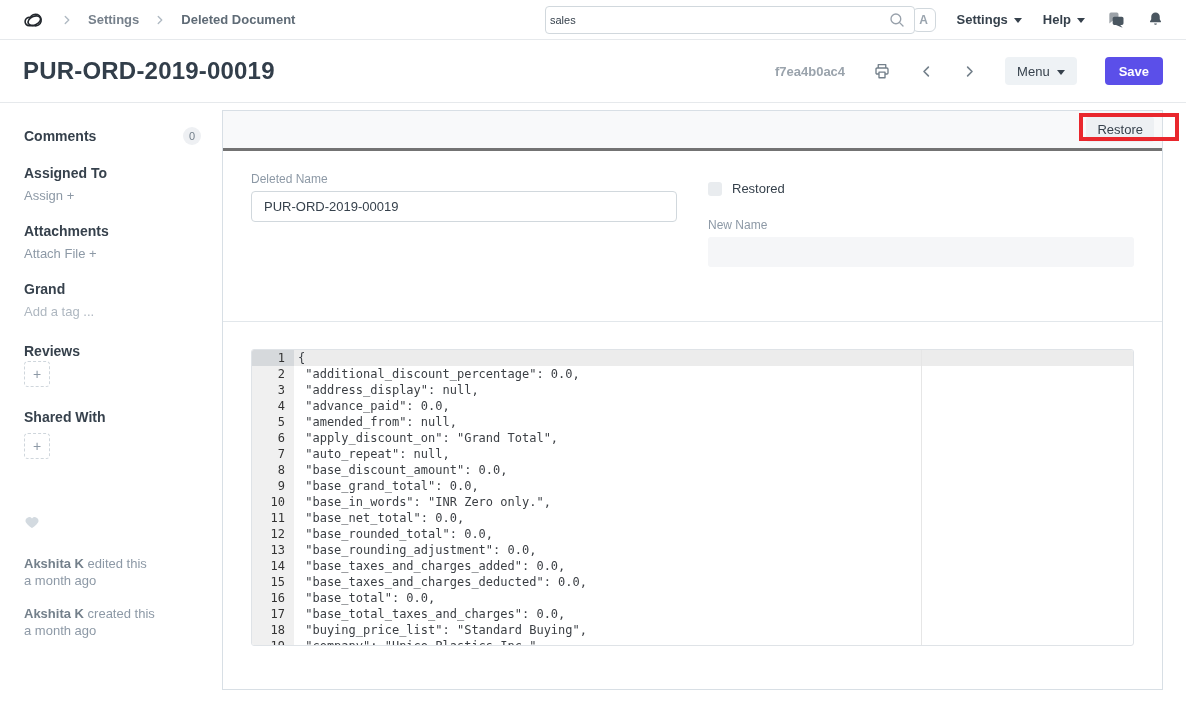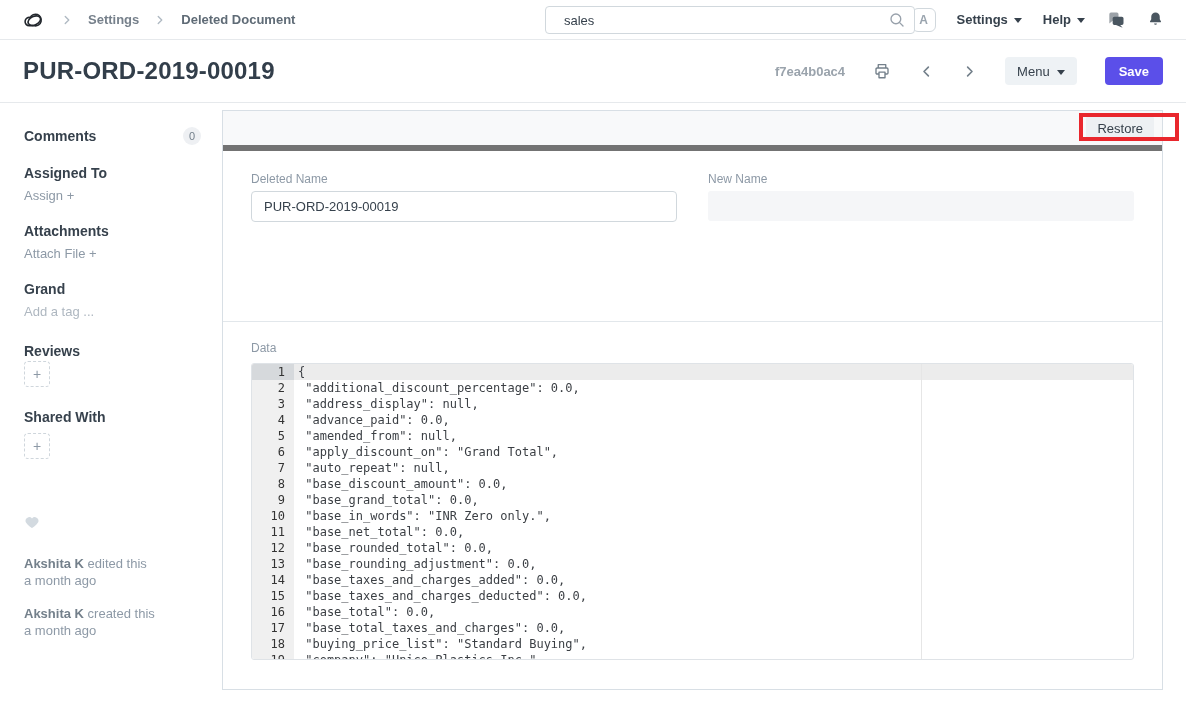--- a/index.html
+++ b/index.html
@@ -8,21 +8,21 @@
 
   
   .navbar { height:40px; border-bottom:1px solid #e6e9ec; display:flex; align-items:center;
             position:relative; padding:0 22px; background:#fff; }
   .nav-left { display:flex; align-items:center; gap:8px; }
   .crumb { font-size:13px; font-weight:600; color:#76808b; text-decoration:none; }
   .crumb.current { color:#5f6b76; }
   .crumb-sep { display:flex; align-items:center; margin:0 6px; }
   .nav-search { position:absolute; left:545px; top:6px; width:370px; height:28px; }
   .nav-search input { width:100%; height:100%; border:1px solid #d1d8dd; border-radius:4px;
-            padding:0 34px 0 18px; font-size:13px; color:#36414c; outline:none;
+            padding:0 34px 0 4px; font-size:11px; color:#36414c; outline:none;
             font-family:"Liberation Sans", sans-serif; }
   .nav-search .search-glyph { position:absolute; right:9px; top:5px; }
   .nav-right { margin-left:auto; display:flex; align-items:center; gap:21px; }
   .avatar { width:24px; height:24px; border:1px solid #d1d8dd; border-radius:6px;
             font-size:12px; font-weight:700; color:#9aa4ae; display:flex;
             align-items:center; justify-content:center; background:#fff; }
   .nav-dd { display:flex; align-items:center; gap:6px; font-size:13px; font-weight:600;
             color:#36414c; cursor:pointer; }
   .caret { width:0; height:0; border-left:4px solid transparent; border-right:4px solid transparent;
            border-top:5px solid #36414c; margin-top:2px; }
@@ -52,21 +52,21 @@
   .plus-box { width:26px; height:26px; border:1px dashed #cfd6dc; border-radius:4px; color:#8d99a6;
               font-size:14px; display:flex; align-items:center; justify-content:center;
               cursor:pointer; margin:2px 0 22px 0; }
   .liked-by { margin:55px 0 21px 0; }
   .hist { font-size:13px; color:#8d99a6; line-height:17px; margin-bottom:16px; }
   .hist b { color:#74808b; }
 
   
   .card { position:absolute; left:222px; top:7px; width:941px; height:580px;
           border:1px solid #d8dfe5; background:#fff; }
-  .card-toolbar { height:40px; background:#f8f9fa; border-bottom:6px solid #737373;
+  .card-toolbar { height:40px; background:#f8f9fa; border-bottom:3px solid #737373;
                   display:flex; align-items:center; justify-content:flex-end; padding-right:8px;
                   position:relative; }
   .btn-restore { background:#edf0f3; color:#36414c; height:25px; padding:0 11px; border-radius:3px;
                  font-size:13px; border:none; cursor:pointer; font-family:"Liberation Sans", sans-serif; }
   .annotation { position:absolute; top:2px; right:-17px; width:100px; height:28px;
                 border:4px solid #e9272d; pointer-events:none; }
   .form-section { padding:21px 28px 0; }
   .section-1 { height:171px; border-bottom:1px solid #e2e7eb; display:flex; gap:31px; }
   .fcol { width:426px; }
   .flabel { font-size:12px; color:#8d99a6; margin-bottom:5px; display:block; }
@@ -233,27 +233,30 @@
       </div>
 
       <div class="form-section section-1">
         <div class="fcol">
           <div class="field">
             <label class="flabel">Deleted Name</label>
             <input class="finput" value="PUR-ORD-2019-00019" style="">
           </div>
         </div>
         <div class="fcol">
+          <div class="check-row">
+            <span class="checkbox"></span>
+            <span class="check-label">Restored</span>
+          </div>
           <label class="flabel">New Name</label>
           <div class="finput-disabled"></div>
         </div>
       </div>
 
       <div class="section-2">
-        <label class="flabel">Data</label>
         <div class="editor">
           <div class="gutter">
               <div class="gutter-cell active">1</div>
               <div class="gutter-cell">2</div>
               <div class="gutter-cell">3</div>
               <div class="gutter-cell">4</div>
               <div class="gutter-cell">5</div>
               <div class="gutter-cell">6</div>
               <div class="gutter-cell">7</div>
               <div class="gutter-cell">8</div>

